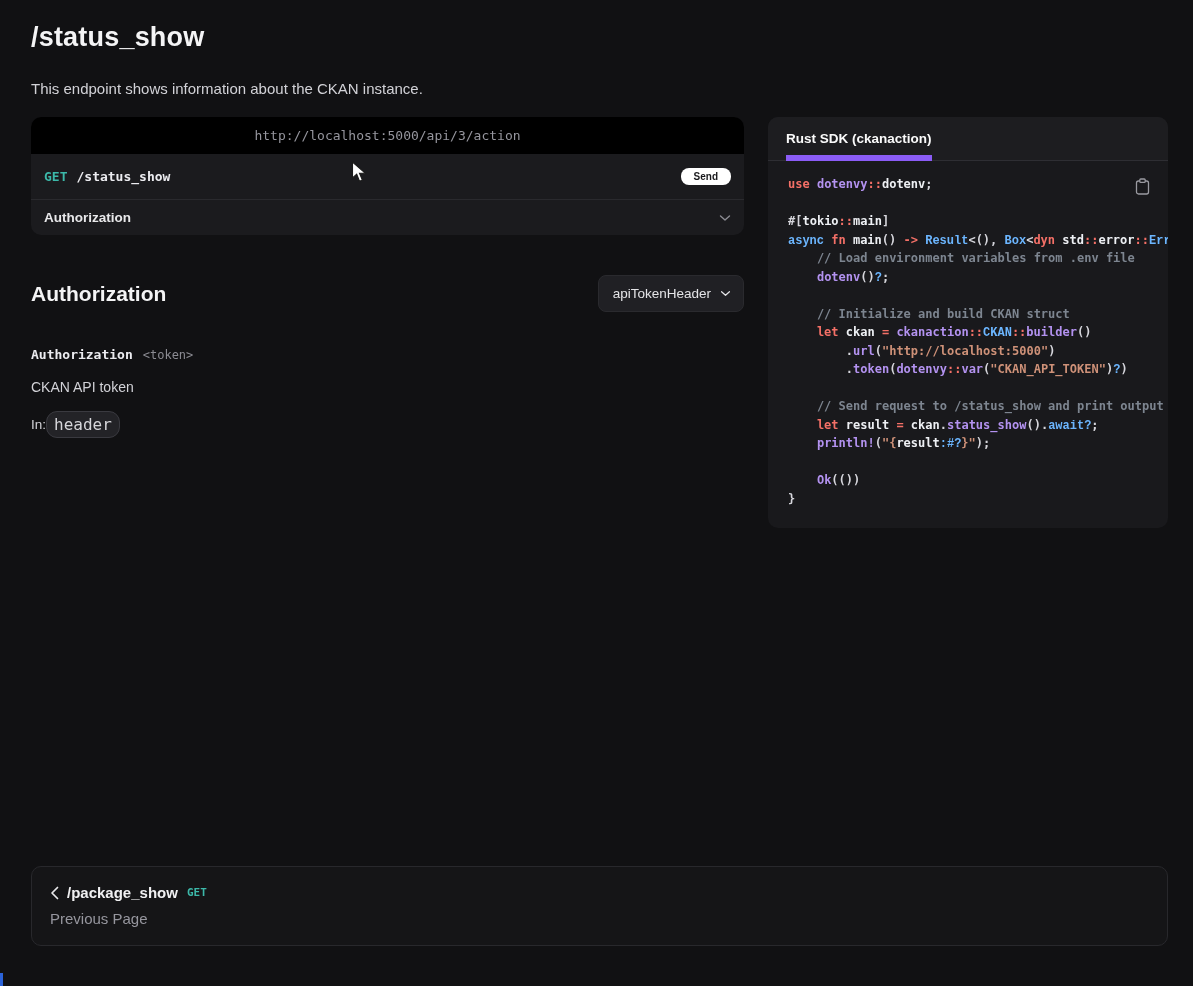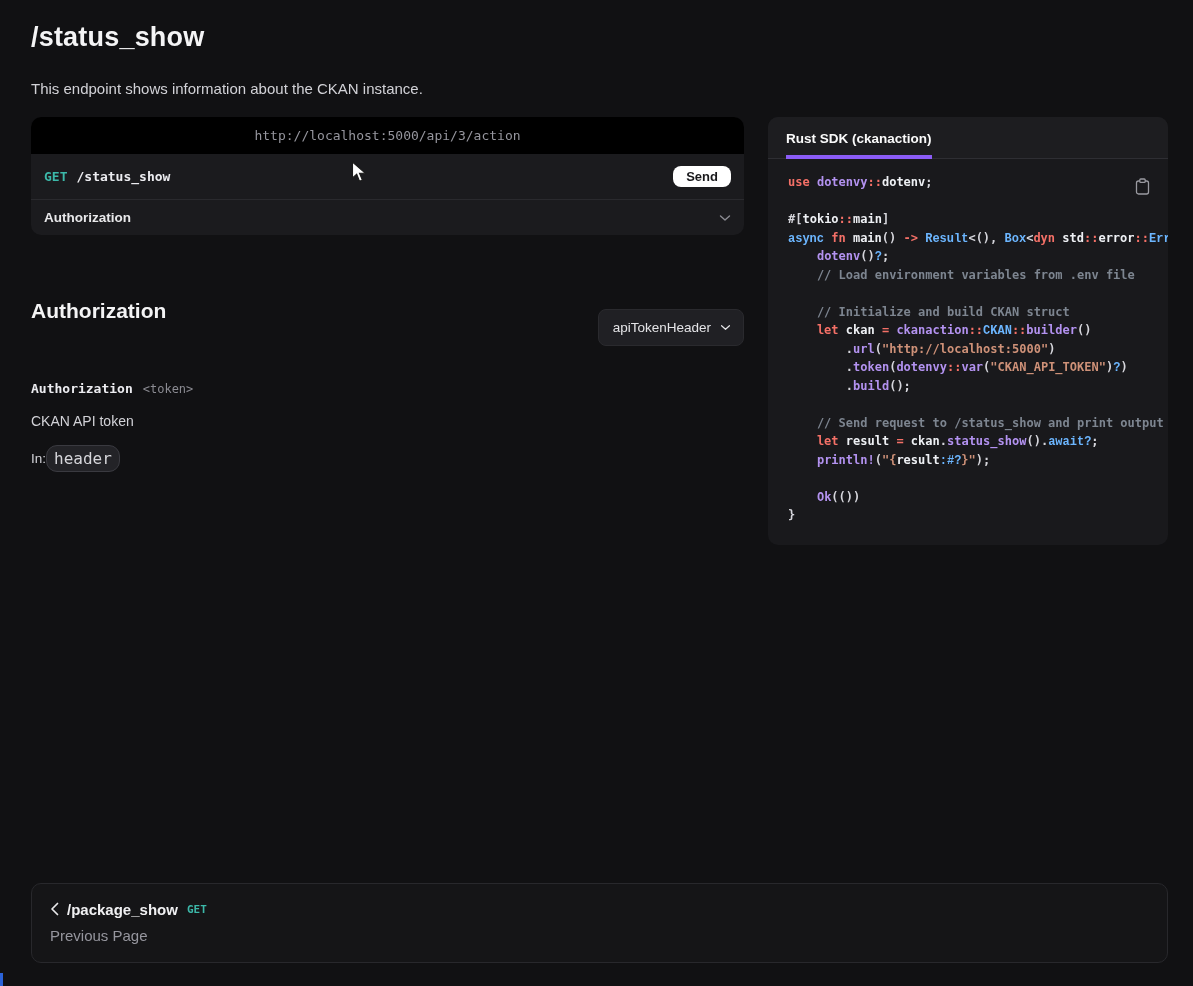--- a/index.html
+++ b/index.html
@@ -21,42 +21,42 @@
   .left-col { width:713px; flex:0 0 713px; }
 
   
   .request-card { background:#1b1b1e; border-radius:10px; overflow:hidden; }
   .url-bar { height:37px; background:#000000; display:flex; align-items:center; justify-content:center; cursor:default; }
   .url-bar span { font-size:13px; color:#96969e; }
   .request-row { height:45px; display:flex; align-items:center; padding:0 13px; }
   .method { font-size:13px; font-weight:bold; color:#3cb8a9; }
   .req-path { font-size:13px; font-weight:bold; color:#ececf0; margin-left:9px; }
   .spacer { flex:1; }
-  .send-btn { background:#ffffff; color:#18181b; font-size:13px; font-weight:600; border:none; border-radius:8px; padding:3px 13px; cursor:pointer; }
+  .send-btn { background:#ffffff; color:#18181b; font-size:10px; font-weight:600; border:none; border-radius:8px; padding:3px 13px; cursor:pointer; }
   .auth-row { height:36px; border-top:1px solid #2a2a2e; display:flex; align-items:center; padding:0 13px; cursor:pointer; }
   .auth-row-label { font-size:13.5px; font-weight:700; color:#e8e8ea; }
   .chev { color:#8b8b92; display:flex; align-items:center; }
 
   
   .auth-head-row { margin-top:40px; display:flex; align-items:center; }
   .auth-heading { font-size:21px; font-weight:700; color:#f4f4f5; }
-  .scheme-select { background:#202024; border:1px solid #2a2a2e; border-radius:8px; height:37px; padding:0 12px 0 14px; display:flex; align-items:center; gap:9px; cursor:pointer;margin-top:34px; }
+  .scheme-select { background:#202024; border:1px solid #2a2a2e; border-radius:8px; height:37px; padding:0 12px 0 14px; display:flex; align-items:center; gap:9px; cursor:pointer; }
   .scheme-select span { font-size:13.5px; color:#e4e4e7; }
   .field-row { margin-top:35px; display:flex; align-items:baseline; gap:10px; }
   .field-name { font-size:13px; font-weight:bold; color:#ececf0; }
   .field-type { font-size:12px; color:#8b8b92; }
   .field-desc { margin-top:17px; font-size:14px; color:#d2d2d7; }
   .in-row { margin-top:16px; display:flex; align-items:center; }
   .in-label { font-size:13.5px; color:#d2d2d7; }
   .in-badge { font-size:16px; color:#d6d6da; background:#232327; border:1px solid #3a3a40; border-radius:11px; padding:3px 7px; }
 
   
   .code-panel { width:400px; flex:0 0 400px; background:#19191c; border-radius:10px; overflow:hidden; position:relative; }
   .code-panel-header { background:#1d1d20; border-bottom:1px solid #2e2e33; padding:12px 18px 0 18px; }
-  .code-tab { display:inline-block; font-size:13.5px; font-weight:700; color:#fafafa; padding-bottom:9px; border-bottom:4px solid #8b5cf6; margin-bottom:-1px; cursor:pointer; }
+  .code-tab { display:inline-block; font-size:13.5px; font-weight:700; color:#fafafa; padding-bottom:9px; border-bottom:6px solid #8b5cf6; margin-bottom:-1px; cursor:pointer; }
   .copy-btn { position:absolute; top:61px; right:18px; background:none; border:none; cursor:pointer; color:#9a9aa1; }
   .code-block { padding:14px 0 20px 20px; overflow:hidden; font-family:"DejaVu Sans Mono", monospace; font-size:12px; font-weight:bold; }
   .code-line { height:18.5px; line-height:18.5px; white-space:pre; }
   .tok-p { color:#d6d6dc; }
   .tok-b { color:#eef0f4; }
   .tok-k { color:#f47067; }
   .tok-f { color:#b392f0; }
   .tok-t { color:#6cb6ff;font-family:Liberation Mono, monospace; }
   .tok-s { color:#ce9178; }
   .tok-c { color:#7d8590; }
@@ -140,28 +140,27 @@
             <rect x="1.5" y="3" width="12" height="13" rx="2" stroke="currentColor" stroke-width="1.3"></rect>
             <rect x="4.8" y="1" width="5.4" height="3.4" rx="1" stroke="currentColor" stroke-width="1.3" fill="#19191c"></rect>
           </svg>
         </span>
       </button>
       <div class="code-block">
           <div class="code-line"><span class="tok-k">use </span><span class="tok-f">dotenvy</span><span class="tok-k">::</span><span class="tok-b">dotenv</span><span class="tok-p">;</span></div>
           <div class="code-line"></div>
           <div class="code-line"><span class="tok-p">#[</span><span class="tok-b">tokio</span><span class="tok-k">::</span><span class="tok-b">main</span><span class="tok-p">]</span></div>
           <div class="code-line"><span class="tok-t">async </span><span class="tok-k">fn </span><span class="tok-b">main</span><span class="tok-p">() </span><span class="tok-k">-&gt; </span><span class="tok-t">Result</span><span class="tok-p">&lt;(), </span><span class="tok-t">Box</span><span class="tok-p">&lt;</span><span class="tok-k">dyn </span><span class="tok-b">std</span><span class="tok-k">::</span><span class="tok-b">error</span><span class="tok-k">::</span><span class="tok-t">Error</span></div>
+          <div class="code-line"><span class="tok-c">    // Load environment variables from .env file</span></div>
           <div class="code-line"><span class="tok-p">    </span><span class="tok-f">dotenv</span><span class="tok-p">()</span><span class="tok-t">?</span><span class="tok-p">;</span></div>
-          <div class="code-line"><span class="tok-c">    // Load environment variables from .env file</span></div>
           <div class="code-line"></div>
           <div class="code-line"><span class="tok-c">    // Initialize and build CKAN struct</span></div>
           <div class="code-line"><span class="tok-k">    let </span><span class="tok-b">ckan </span><span class="tok-k">= </span><span class="tok-f">ckanaction</span><span class="tok-k">::</span><span class="tok-t">CKAN</span><span class="tok-k">::</span><span class="tok-f">builder</span><span class="tok-p">()</span></div>
           <div class="code-line"><span class="tok-p">        .</span><span class="tok-f">url</span><span class="tok-p">(</span><span class="tok-s">"http://localhost:5000"</span><span class="tok-p">)</span></div>
           <div class="code-line"><span class="tok-p">        .</span><span class="tok-f">token</span><span class="tok-p">(</span><span class="tok-f">dotenvy</span><span class="tok-k">::</span><span class="tok-f">var</span><span class="tok-p">(</span><span class="tok-s">"CKAN_API_TOKEN"</span><span class="tok-p">)</span><span class="tok-t">?</span><span class="tok-p">)</span></div>
-          <div class="code-line"><span class="tok-p">        .</span><span class="tok-f">build</span><span class="tok-p">();</span></div>
           <div class="code-line"></div>
           <div class="code-line"><span class="tok-c">    // Send request to /status_show and print output</span></div>
           <div class="code-line"><span class="tok-k">    let </span><span class="tok-b">result </span><span class="tok-k">= </span><span class="tok-b">ckan</span><span class="tok-p">.</span><span class="tok-f">status_show</span><span class="tok-p">().</span><span class="tok-t">await?</span><span class="tok-p">;</span></div>
           <div class="code-line"><span class="tok-p">    </span><span class="tok-f">println!</span><span class="tok-p">(</span><span class="tok-s">"{</span><span class="tok-b">result</span><span class="tok-t">:#?</span><span class="tok-s">}"</span><span class="tok-p">);</span></div>
           <div class="code-line"></div>
           <div class="code-line"><span class="tok-p">    </span><span class="tok-f">Ok</span><span class="tok-p">(())</span></div>
           <div class="code-line"><span class="tok-p">}</span></div>
         </div>
     </div>
 

